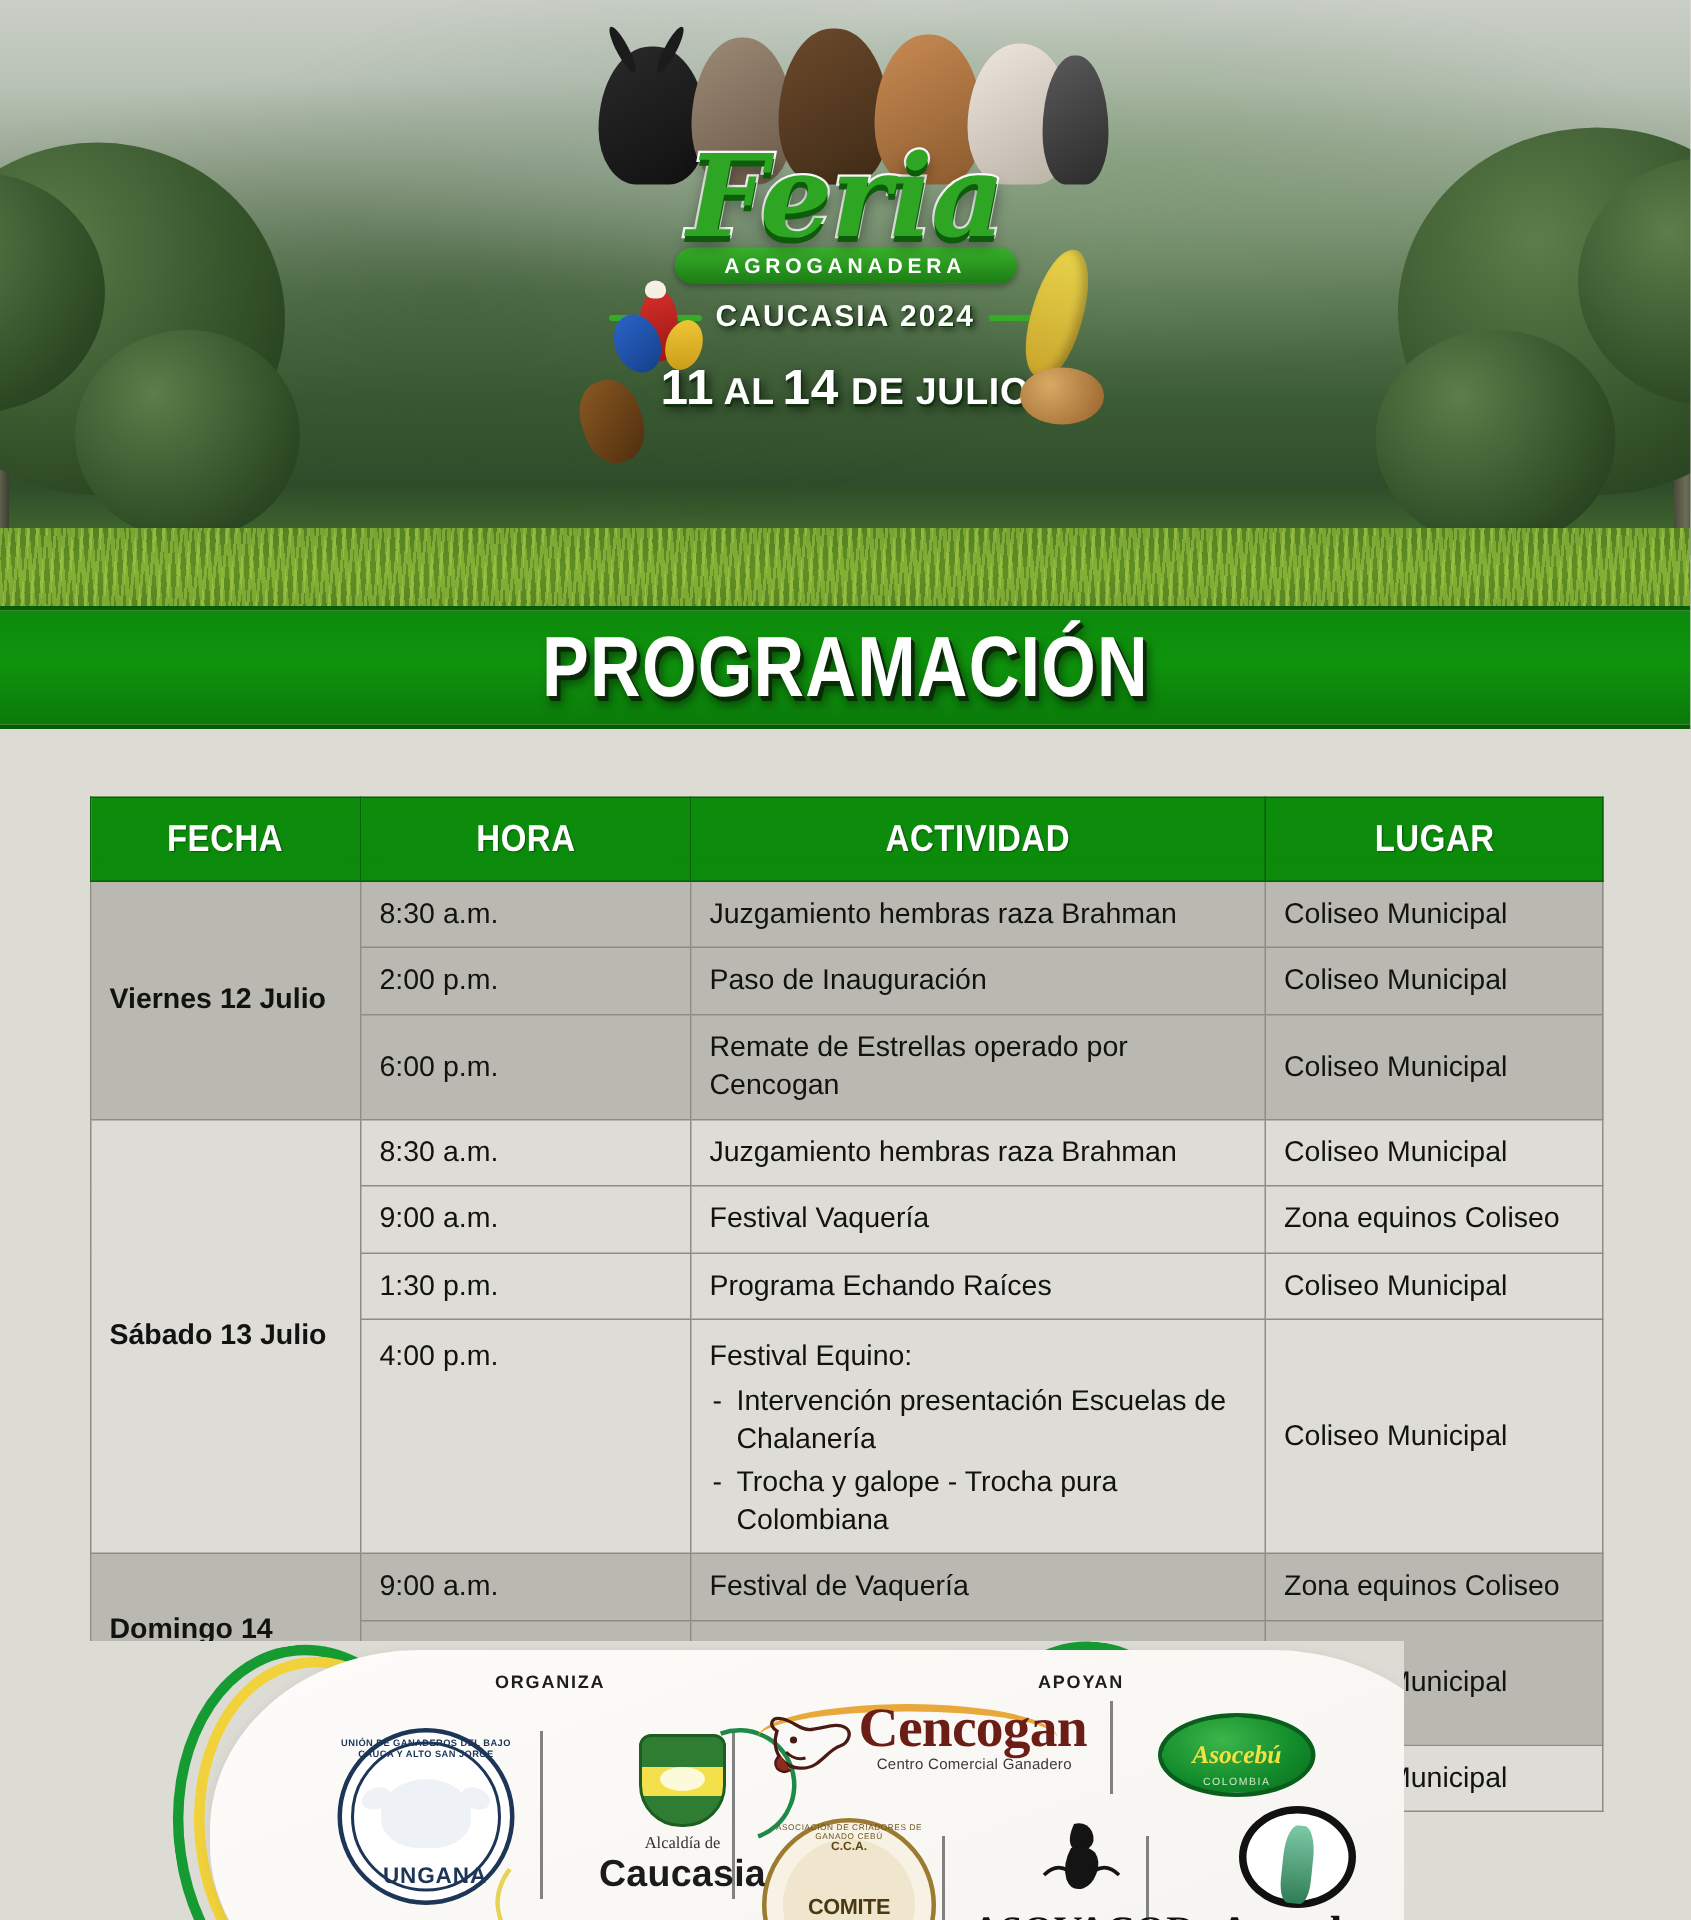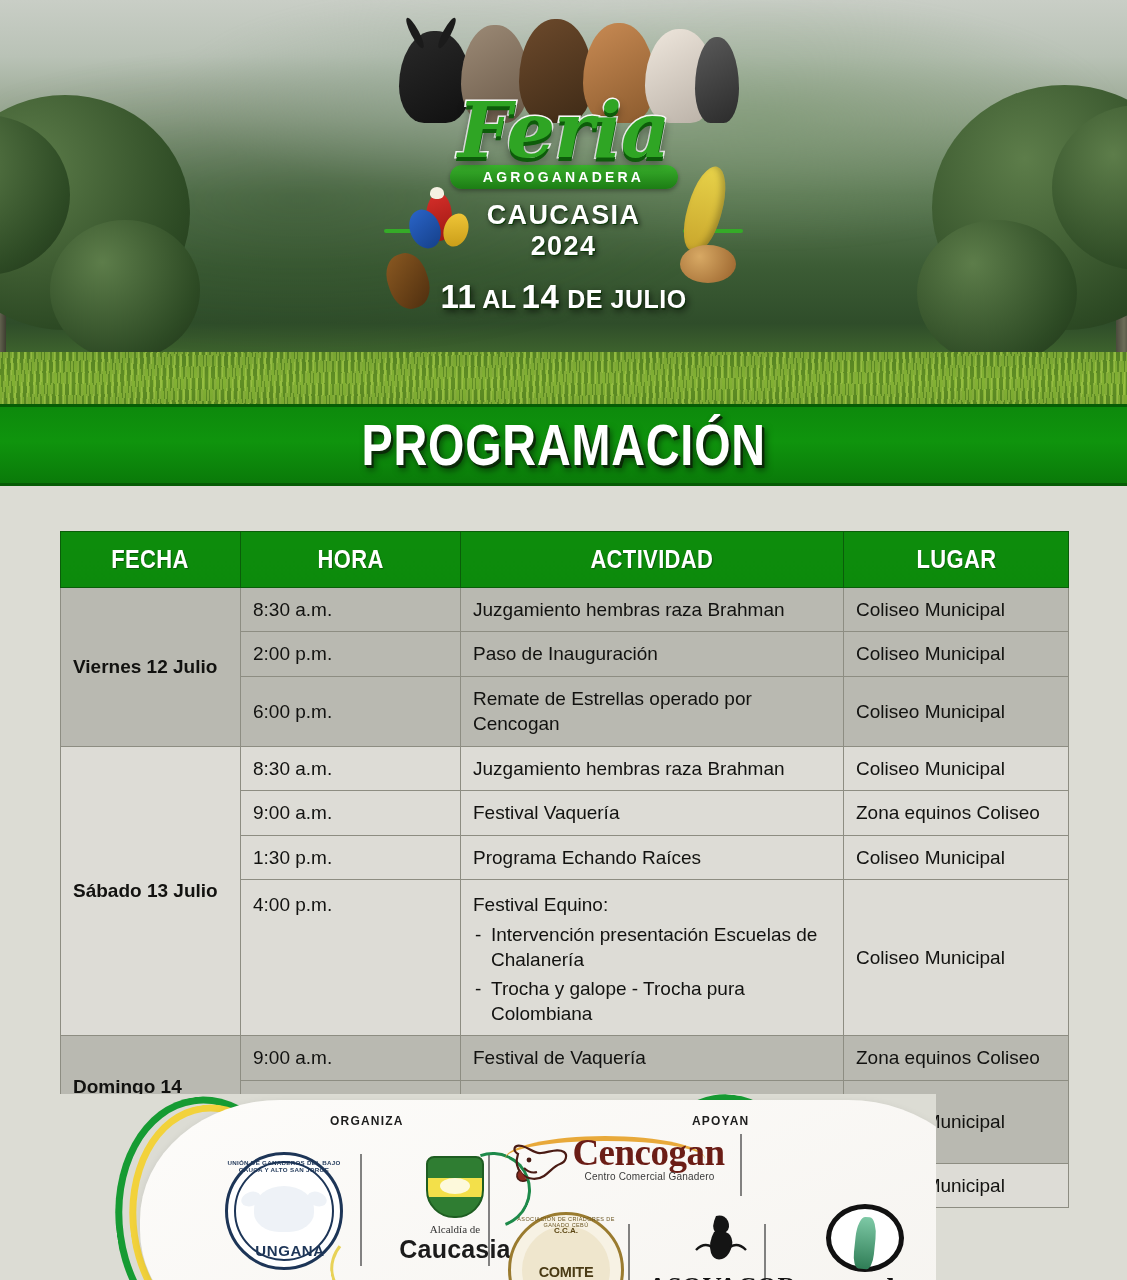--- a/index.html
+++ b/index.html
@@ -77,21 +77,21 @@
   .agro-bar{
     margin:-2px auto 0; width:228px; height:24px; border-radius:12px;
     background:linear-gradient(to bottom,#39b02c,#1c7d14);
     display:flex; align-items:center; justify-content:center;
     box-shadow:0 2px 4px rgba(0,0,0,.35);
   }
   .agro-bar span{ color:#fff; font-weight:bold; font-size:14px; letter-spacing:3.2px; }
   .caucasia-row{ margin-top:11px; display:flex; align-items:center; justify-content:center; gap:9px; }
   .caucasia-row .dash{ width:62px; height:4px; background:#35ab28; border-radius:2px; }
   .caucasia-row .txt{
-    color:#ffffff; font-weight:bold; font-size:27px; letter-spacing:1.4px;
+    color:#ffffff; font-weight:bold; font-size:20px; letter-spacing:1.4px;
     text-shadow:1px 1px 0 #0c3c08, 2px 2px 5px rgba(0,0,0,.7);
   }
   .date-line{
     margin-top:16px; color:#fff; font-weight:bold;
     text-shadow:1px 2px 0 #12330d, 2px 3px 7px rgba(0,0,0,.75);
     white-space:nowrap;
   }
   .date-line .big{ font-size:33px; letter-spacing:.5px; }
   .date-line .sml{ font-size:25px; letter-spacing:.5px; }
 
@@ -439,20 +439,25 @@
           <path d="M8 14 C2 10 4 4 12 6 C20 8 24 14 31 13 C40 12 48 8 54 12 C58 15 56 22 50 24 C44 26 40 32 34 36 C28 40 18 40 12 34 C6 28 6 20 8 14 Z" fill="none" stroke="#4a1b14" stroke-width="2.2"></path>
           <circle cx="19" cy="20" r="2.4" fill="#4a1b14"></circle>
           <path d="M14 28 q6 6 13 4" fill="none" stroke="#4a1b14" stroke-width="2"></path>
           <path d="M10 30 q-5 4 -2 9 q4 4 9 1" fill="#8c2b20" stroke="#4a1b14" stroke-width="1.6"></path>
         </svg>
       </div>
       <div class="cg-name">Cencogan</div>
       <div class="cg-sub">Centro Comercial Ganadero</div>
     </div>
 
+    <div class="logo asocebu">
+      <div class="oval"></div>
+      <div class="txt">Asocebú</div>
+      <div class="sub">COLOMBIA</div>
+    </div>
 
     <div class="logo comite">
       <div class="ring"></div>
         <div class="inner"></div>
       <div class="top-arc">ASOCIACIÓN DE CRIADORES DE GANADO CEBÚ</div>
       <div class="cca">C.C.A.</div>
       <div class="nm">COMITE CEBUISTA</div>
       <div class="nm2">DE ANTIOQUIA</div>
     </div>
 

